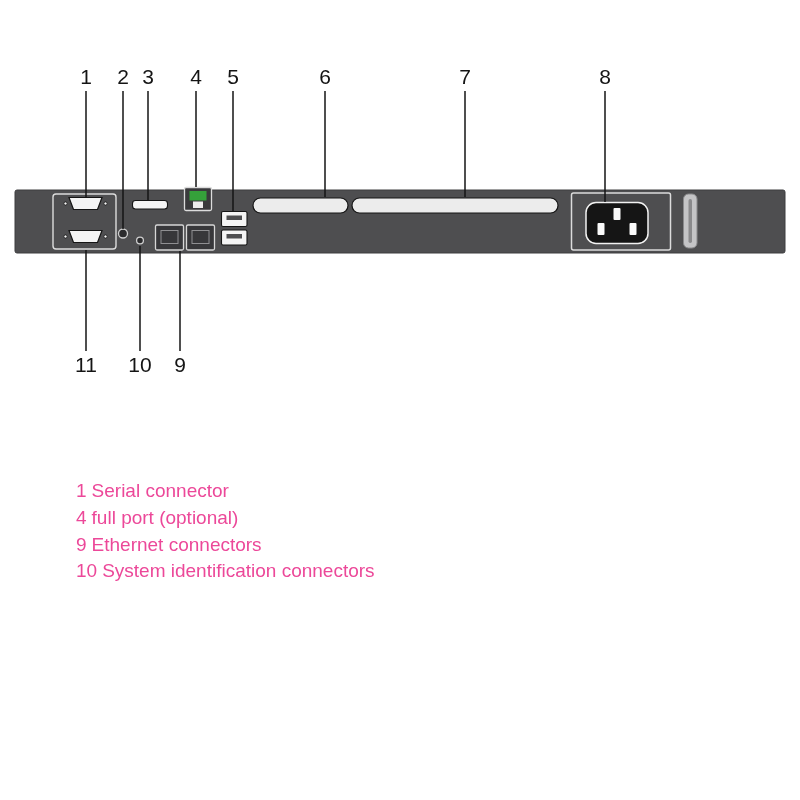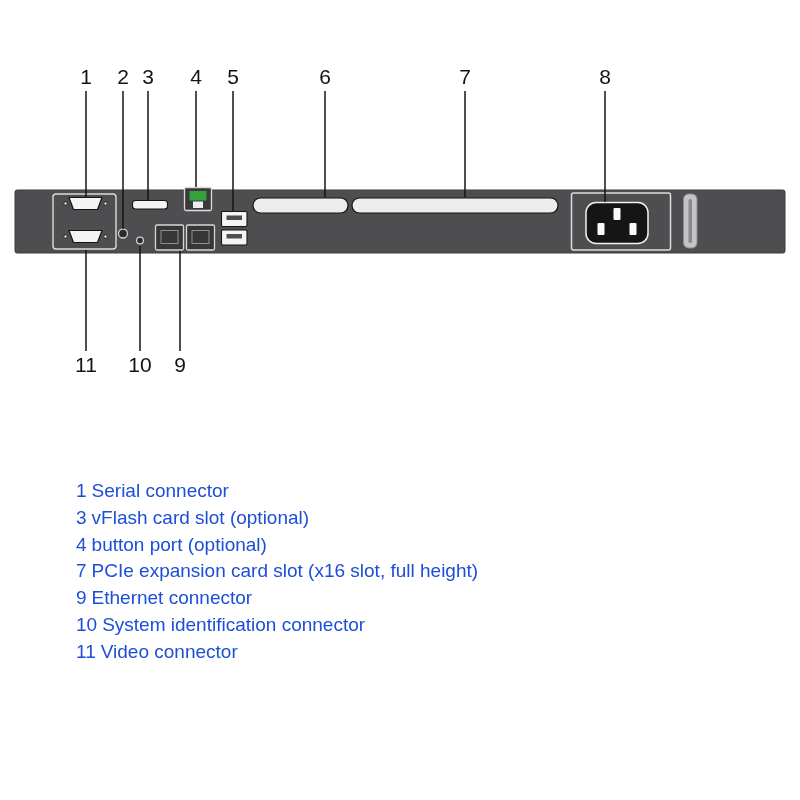--- a/index.html
+++ b/index.html
@@ -19,21 +19,21 @@
     font-family: "Liberation Sans", sans-serif;
     font-size: 21px;
     fill: #141414;
     text-anchor: middle;
   }
   .diagram-svg line { stroke: #141414; stroke-width: 1.5; }
   .legend { position: absolute; left: 76px; top: 478px; }
   .legend-item {
     font-size: 19px;
     line-height: 26.8px;
-    color: #1d4ed8;
+    color: #ec4899;
   }
   .legend-item .lab { margin-left: 5px; }
 </style>
 </head>
 <body>
 
 <div class="screen">
 
   <svg class="diagram-svg" width="800" height="460" viewBox="0 0 800 460">
 
@@ -144,32 +144,23 @@
         <text x="180" y="372">9</text>
       </g>
     </g>
   </svg>
 
   <div class="legend">
     <div class="legend-item">
       <span class="num">1</span><span class="lab">Serial connector</span>
     </div>
     <div class="legend-item">
-      <span class="num">3</span><span class="lab">vFlash card slot (optional)</span>
+      <span class="num">4</span><span class="lab">full port (optional)</span>
     </div>
     <div class="legend-item">
-      <span class="num">4</span><span class="lab">button port (optional)</span>
+      <span class="num">9</span><span class="lab">Ethernet connectors</span>
     </div>
     <div class="legend-item">
-      <span class="num">7</span><span class="lab">PCIe expansion card slot (x16 slot, full height)</span>
-    </div>
-    <div class="legend-item">
-      <span class="num">9</span><span class="lab">Ethernet connector</span>
-    </div>
-    <div class="legend-item">
-      <span class="num">10</span><span class="lab">System identification connector</span>
-    </div>
-    <div class="legend-item">
-      <span class="num">11</span><span class="lab">Video connector</span>
+      <span class="num">10</span><span class="lab">System identification connectors</span>
     </div>
   </div>
 
 </div>
 
 </body></html>

